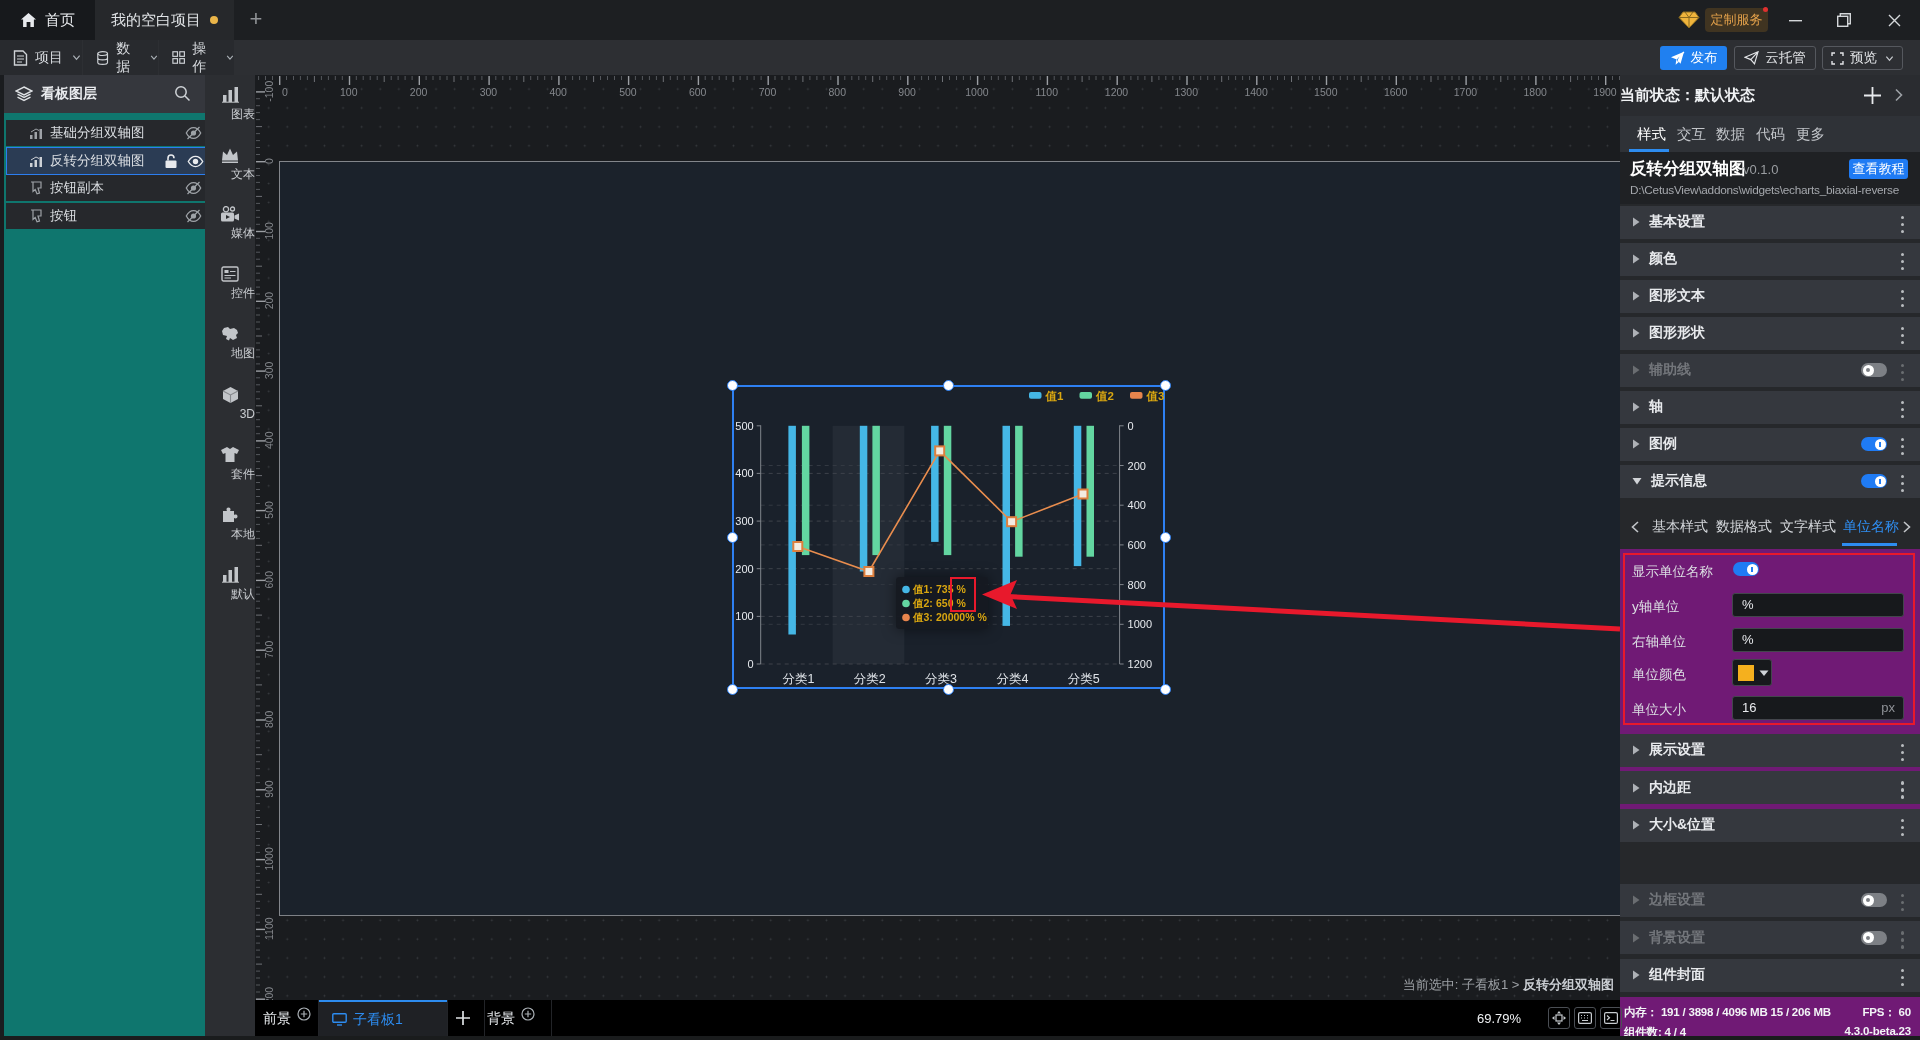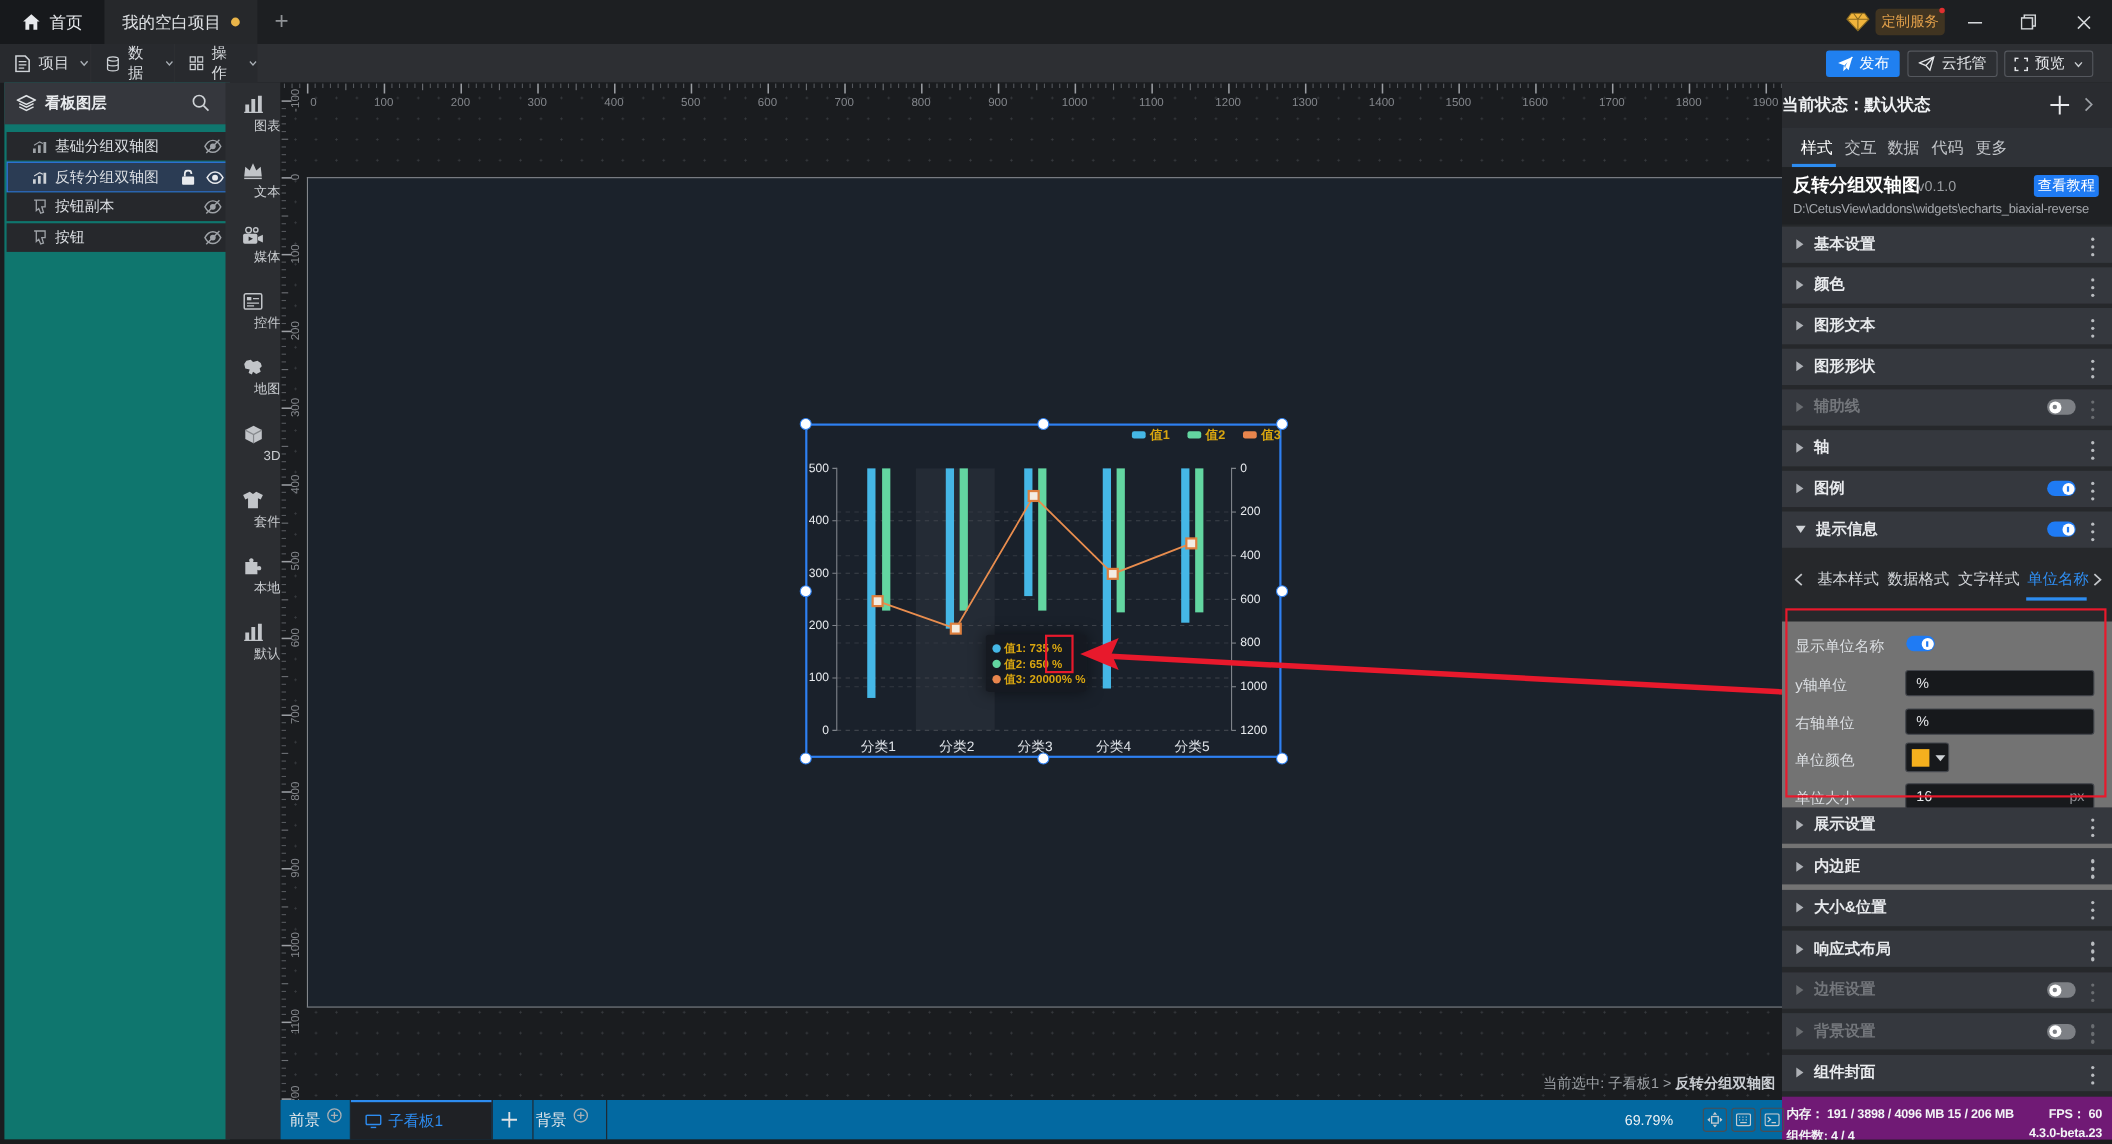--- a/index.html
+++ b/index.html
@@ -58,21 +58,21 @@
 .toggle.on{background:#1f7bf4}
 .toggle.on::after{content:"";position:absolute;right:1.5px;top:1.5px;width:11px;height:11px;border-radius:50%;background:#fff}
 .toggle.on::before{content:"";position:absolute;right:6.5px;top:4.5px;width:1.5px;height:5px;background:#1f7bf4;z-index:2}
 .toggle.off{background:#7d8085}
 .toggle.off::after{content:"";position:absolute;left:1.5px;top:1.5px;width:11px;height:11px;border-radius:50%;background:#fff}
 .toggle.off::before{content:"";position:absolute;left:5px;top:5px;width:4px;height:4px;border-radius:50%;background:#7d8085;z-index:2}
 
 .flabel{position:absolute;left:12px;color:#dcdfe3;font-size:13.5px}
 .finput{position:absolute;left:112px;width:172px;height:24px;background:#17191c;border:1px solid #43464c;border-radius:3px;color:#e8eaed;font-size:13px;line-height:22px;padding-left:9px}
 
-#bottombar{position:absolute;left:255px;top:1000px;width:1365px;height:36px;background:#0369a1}
+#bottombar{position:absolute;left:255px;top:1000px;width:1365px;height:36px;background:#000000}
 #bottomstrip{position:absolute;left:0;top:1036px;width:1920px;height:4px;background:#1a1c1d}
 .vdiv{position:absolute;top:0;width:1px;height:36px;background:#222428}
 #rp-status{position:absolute;left:0;top:922px;width:300px;height:43px;background:#701a75;color:#f2f4f6;font-size:11.5px;font-weight:bold;white-space:nowrap;letter-spacing:-0.2px}
 </style></head>
 <body>
 <div id="titlebar">
  <div id="tab-home">
   <svg width="17" height="16" viewBox="0 0 17 16">
         <path d="M8.5 1 L16 7.6 L13.9 7.6 L13.9 15 L10.4 15 L10.4 10 L6.6 10 L6.6 15 L3.1 15 L3.1 7.6 L1 7.6 Z" fill="#e8eaed"></path>
       </svg>
@@ -851,21 +851,21 @@
       </svg>
 <span class="abs" style="left:32px;top:20px;color:#d4d7db;font-size:14px">基本样式</span>
 <span class="abs" style="left:96px;top:20px;color:#d4d7db;font-size:14px">数据格式</span>
 <span class="abs" style="left:160px;top:20px;color:#d4d7db;font-size:14px">文字样式</span>
 <span class="abs" style="left:223px;top:20px;color:#2f8ef2;font-size:14px">单位名称</span>
 <div class="abs" style="left:222px;top:45px;width:55px;height:2.5px;background:#2d8cf0"></div>
 <svg class="abs" style="left:283px;top:23px" width="8" height="12" viewBox="0 0 8 12">
         <path d="M1 1 L6.5 6 L1 11" fill="none" stroke="#c2c5c9" stroke-width="1.6"></path>
       </svg>
 </div>
-    <div class="abs" style="left:0;top:490px;width:300px;height:262px;background:#737373">
+    <div class="abs" style="left:0;top:474px;width:300px;height:262px;background:#701a75">
       <span class="flabel" style="top:14px">显示单位名称</span>
       <div class="toggle on" style="left:113px;right:auto;top:13px"></div>
       <span class="flabel" style="top:49px">y轴单位</span>
       <div class="finput" style="top:44px">%</div>
       <span class="flabel" style="top:83.5px">右轴单位</span>
       <div class="finput" style="top:78.5px">%</div>
       <span class="flabel" style="top:117px">单位颜色</span>
       <div class="abs" style="left:112px;top:110px;width:40px;height:27px;background:#17191c;border:1px solid #43464c;border-radius:3px">
 <div class="abs" style="left:5px;top:5px;width:16px;height:16px;background:#f5b01e"></div>
 <svg class="abs" style="left:26px;top:10px" width="10" height="7" viewBox="0 0 10 7">
@@ -896,31 +896,20 @@
         <i></i>
         <i></i>
         <i></i>
       </div>
     </div>
     <div class="band" style="top:733.5px">
       <svg class="tri" width="8" height="10" viewBox="0 0 8 10">
         <path d="M1 0.5 L7.5 5 L1 9.5 Z" fill="#aeb1b6"></path>
       </svg>
       <span class="bt">大小&amp;位置</span>
-      <div class="kebab" style="top:10px">
-        <i></i>
-        <i></i>
-        <i></i>
-      </div>
-    </div>
-    <div class="band" style="top:771px">
-      <svg class="tri" width="8" height="10" viewBox="0 0 8 10">
-        <path d="M1 0.5 L7.5 5 L1 9.5 Z" fill="#aeb1b6"></path>
-      </svg>
-      <span class="bt">响应式布局</span>
       <div class="kebab" style="top:10px">
         <i></i>
         <i></i>
         <i></i>
       </div>
     </div>
     <div class="band dis" style="top:808.5px">
       <svg class="tri" width="8" height="10" viewBox="0 0 8 10">
         <path d="M1 0.5 L7.5 5 L1 9.5 Z" fill="#6a6d71"></path>
       </svg>

